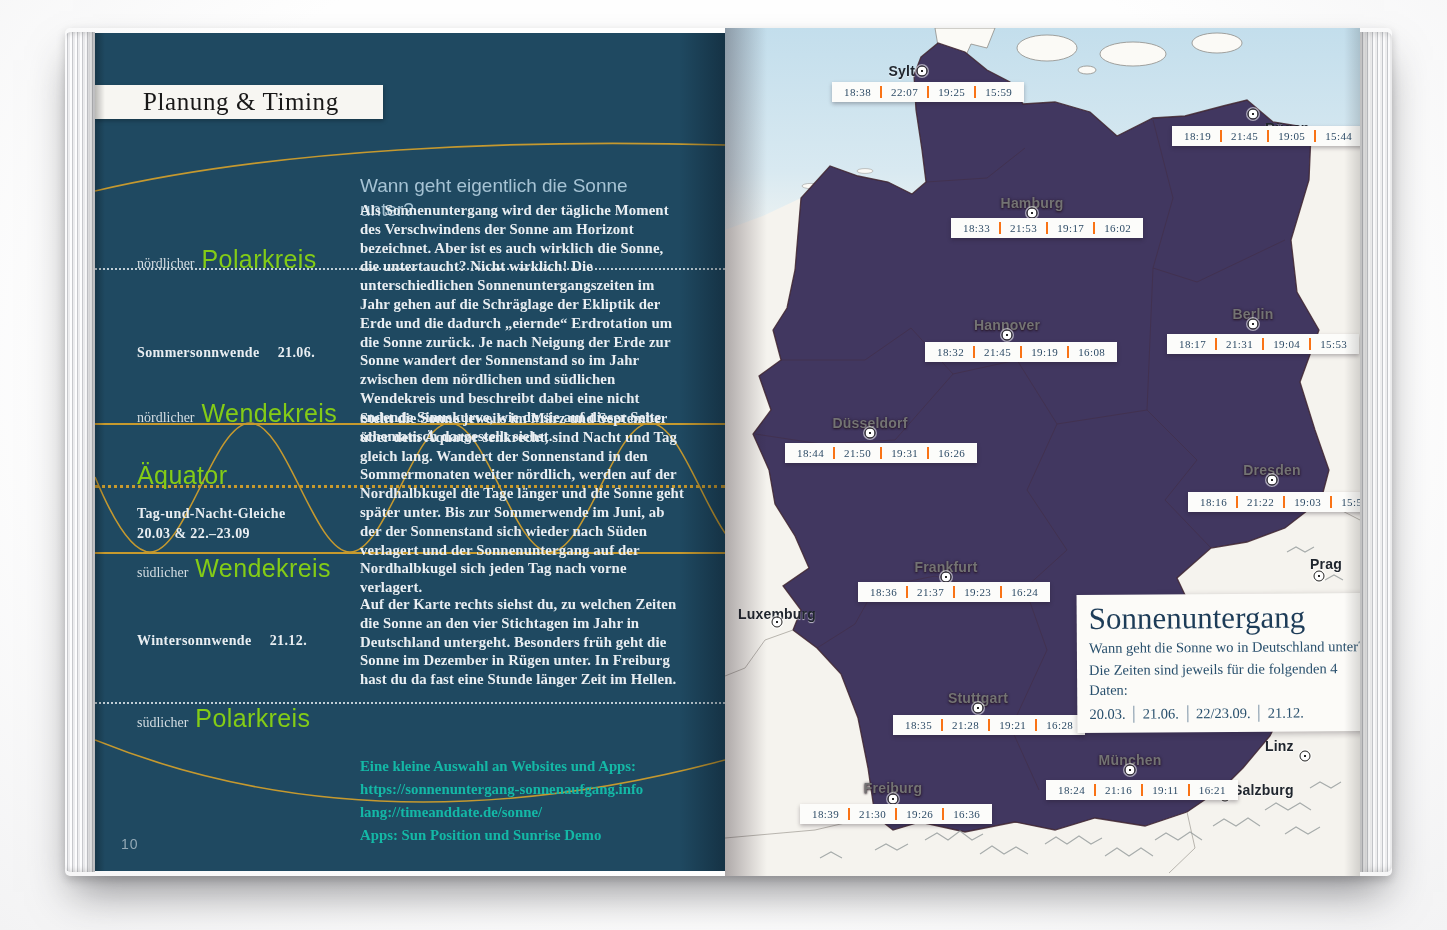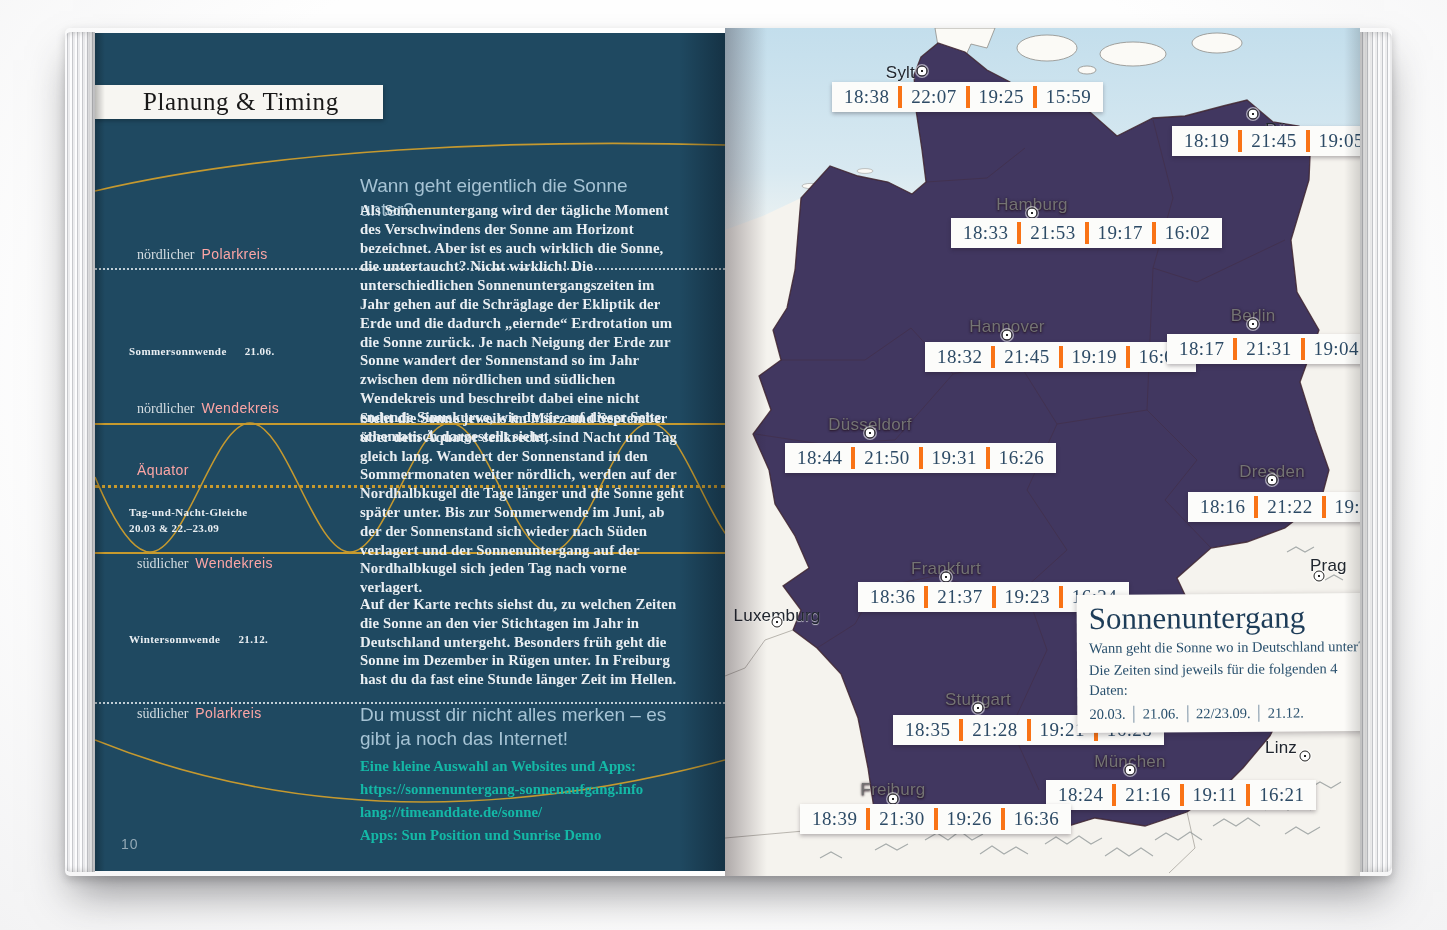--- a/index.html
+++ b/index.html
@@ -16,43 +16,43 @@
   .page-left::before{content:'';position:absolute;left:0;top:0;bottom:0;width:10px;background:linear-gradient(to right,rgba(0,0,0,.25),rgba(0,0,0,0));pointer-events:none;z-index:5;}
   .curves{position:absolute;inset:0;}
   .hline{position:absolute;left:0;width:630px;height:0;}
   .dot-white{border-top:2px dotted rgba(233,240,244,.8);}
   .dot-gold{border-top:3px dotted #c79a2e;}
   .sol-gold{border-top:2px solid #c79a2e;}
   .title-band{position:absolute;left:0;top:52px;width:288px;height:34px;background:#f7f6f2;display:flex;align-items:center;box-shadow:1px 2px 4px rgba(0,0,0,.25);}
   .title-band span{font-family:"Liberation Serif",serif;font-size:25px;color:#181818;letter-spacing:.6px;padding-left:48px;}
   .axis-label{position:absolute;left:42px;white-space:nowrap;}
   .axis-label .pre{font-family:"Liberation Serif",serif;font-size:14px;color:#d4dde2;margin-right:7px;}
-  .axis-label .nm{font-family:"Liberation Sans",sans-serif;font-size:14px;color:#fca5a5;letter-spacing:.4px;font-weight:400;text-align:right;}
-  .event{position:absolute;left:34px;font-family:"Liberation Serif",serif;font-weight:700;font-size:11px;color:#e9eef2;letter-spacing:.4px;white-space:nowrap;}
+  .axis-label .nm{font-family:"Liberation Sans",sans-serif;font-size:25px;color:#84cc16;letter-spacing:.4px;font-weight:400;text-align:right;}
+  .event{position:absolute;left:42px;font-family:"Liberation Serif",serif;font-weight:700;font-size:14px;color:#e9eef2;letter-spacing:.4px;white-space:nowrap;}
   .event .dt{margin-left:18px;}
   .event2 .dt{display:block;margin-left:0;margin-top:4px;}
   .col-right{position:absolute;left:265px;width:325px;}
   .h-sans{font-family:"Liberation Sans",sans-serif;font-size:19px;line-height:1.25;color:#a6c3d4;font-weight:400;}
   .p-serif{font-family:"Liberation Serif",serif;font-weight:700;font-size:14.8px;line-height:18.8px;color:#e9eef2;letter-spacing:.1px;}
   .outro-lines div{font-family:"Liberation Serif",serif;font-weight:700;font-size:14.8px;line-height:23px;color:#14b8a6;}
   .pagenum{position:absolute;left:26px;top:803px;font-size:14px;color:#93a9b6;letter-spacing:1px;}
 
   
   .page-right{position:absolute;left:660px;top:0;width:635px;height:848px;background:#f5f3ee;overflow:hidden;}
   .page-right::before{content:'';position:absolute;left:0;top:0;bottom:0;width:42px;background:linear-gradient(to right,rgba(25,12,22,.32),rgba(0,0,0,0));pointer-events:none;z-index:6;}
   .page-right::after{content:'';position:absolute;right:0;top:0;bottom:0;width:16px;background:linear-gradient(to left,rgba(0,0,0,.14),rgba(0,0,0,0));pointer-events:none;z-index:6;}
   .mapsvg{position:absolute;inset:0;}
-  .city-label{position:absolute;font-size:17px;font-weight:400;letter-spacing:.2px;white-space:nowrap;z-index:3;}
+  .city-label{position:absolute;font-size:14px;font-weight:700;letter-spacing:.2px;white-space:nowrap;z-index:3;}
   .city-label.light{color:#737373;text-shadow:0 1px 2px rgba(35,16,28,.85),0 0 3px rgba(35,16,28,.5);}
   .city-label.dark{color:#20262e;text-shadow:0 1px 1px rgba(255,255,255,.7);}
   .city-label.ctr{transform:translateX(-50%);}
   .dot{position:absolute;width:9px;height:9px;border-radius:50%;border:1.5px solid #262626;background:radial-gradient(circle,#262626 0 1.4px,#ffffff 1.5px);box-shadow:0 0 0 1.5px rgba(255,255,255,.55);z-index:3;transform:translate(-50%,-50%);}
   .chip{position:absolute;display:inline-flex;align-items:center;background:#fcfcfa;box-shadow:0 2px 4px rgba(30,20,30,.3);padding:4px 3px;z-index:4;}
-  .chip .t{font-family:"Liberation Serif",serif;font-size:19px;color:#2d4b66;letter-spacing:.4px;padding:0 9px;white-space:nowrap;}
-  .chip .t + .t{border-left:4px solid #f97316;}
+  .chip .t{font-family:"Liberation Serif",serif;font-size:11px;color:#2d4b66;letter-spacing:.4px;padding:0 9px;white-space:nowrap;}
+  .chip .t + .t{border-left:2px solid #f97316;}
   .legend{position:absolute;left:352px;top:566px;width:280px;background:#fcfbf8;box-shadow:0 2px 6px rgba(30,20,30,.3);padding:8px 12px 10px 12px;transform:rotate(-.4deg);z-index:5;}
   .legend .lg-title{font-family:"Liberation Serif",serif;font-size:31px;color:#1d3c58;line-height:1.05;}
   .legend .lg-line{font-family:"Liberation Serif",serif;font-size:14.5px;color:#29506d;line-height:1.35;margin-top:3px;}
   .legend .lg-dates{display:inline-flex;margin-top:6px;}
   .legend .lg-dates .t{font-family:"Liberation Serif",serif;font-size:14.5px;color:#29506d;padding:0 8px;}
   .legend .lg-dates .t:first-child{padding-left:0;}
   .legend .lg-dates .t + .t{border-left:1px solid #7b92a5;}
 </style>
 </head>
 <body>
@@ -102,21 +102,20 @@
         <span>Wintersonnwende</span><span class="dt">21.12.</span>
       </div>
       <div class="axis-label" style="top:671px">
         <span class="pre">südlicher</span><span class="nm">Polarkreis</span>
       </div>
 
       <div class="col-right h-sans" style="top:141px">Wann geht eigentlich die Sonne unter?</div>
       <div class="col-right p-serif" style="top:168px">Als Sonnenuntergang wird der tägliche Moment des Verschwindens der Sonne am Horizont bezeichnet. Aber ist es auch wirklich die Sonne, die untertaucht? Nicht wirklich! Die unterschiedlichen Sonnenuntergangszeiten im Jahr gehen auf die Schräglage der Ekliptik der Erde und die dadurch „eiernde“ Erdrotation um die Sonne zurück. Je nach Neigung der Erde zur Sonne wandert der Sonnenstand so im Jahr zwischen dem nördlichen und südlichen Wendekreis und beschreibt dabei eine nicht endende Sinuskurve, wie du sie auf dieser Seite schematisch dargestellt siehst.</div>
       <div class="col-right p-serif" style="top:376px">Steht die Sonne jeweils im März und September über dem Äquator senkrecht, sind Nacht und Tag gleich lang. Wandert der Sonnenstand in den Sommermonaten weiter nördlich, werden auf der Nordhalbkugel die Tage länger und die Sonne geht später unter. Bis zur Sommerwende im Juni, ab der der Sonnenstand sich wieder nach Süden verlagert und der Sonnenuntergang auf der Nordhalbkugel sich jeden Tag nach vorne verlagert.</div>
       <div class="col-right p-serif" style="top:562px">Auf der Karte rechts siehst du, zu welchen Zeiten die Sonne an den vier Stichtagen im Jahr in Deutschland untergeht. Besonders früh geht die Sonne im Dezember in Rügen unter. In Freiburg hast du da fast eine Stunde länger Zeit im Hellen.</div>
-      <div class="col-right h-sans" style="top:670px">Du musst dir nicht alles merken – es gibt ja noch das Internet!</div>
       <div class="col-right outro-lines" style="top:722px">
         <div>Eine kleine Auswahl an Websites und Apps:</div>
         <div>https://sonnenuntergang-sonnenaufgang.info</div>
         <div>lang://timeanddate.de/sonne/</div>
         <div>Apps: Sun Position und Sunrise Demo</div>
       </div>
 
       <div class="pagenum">10</div>
     </div>
 

